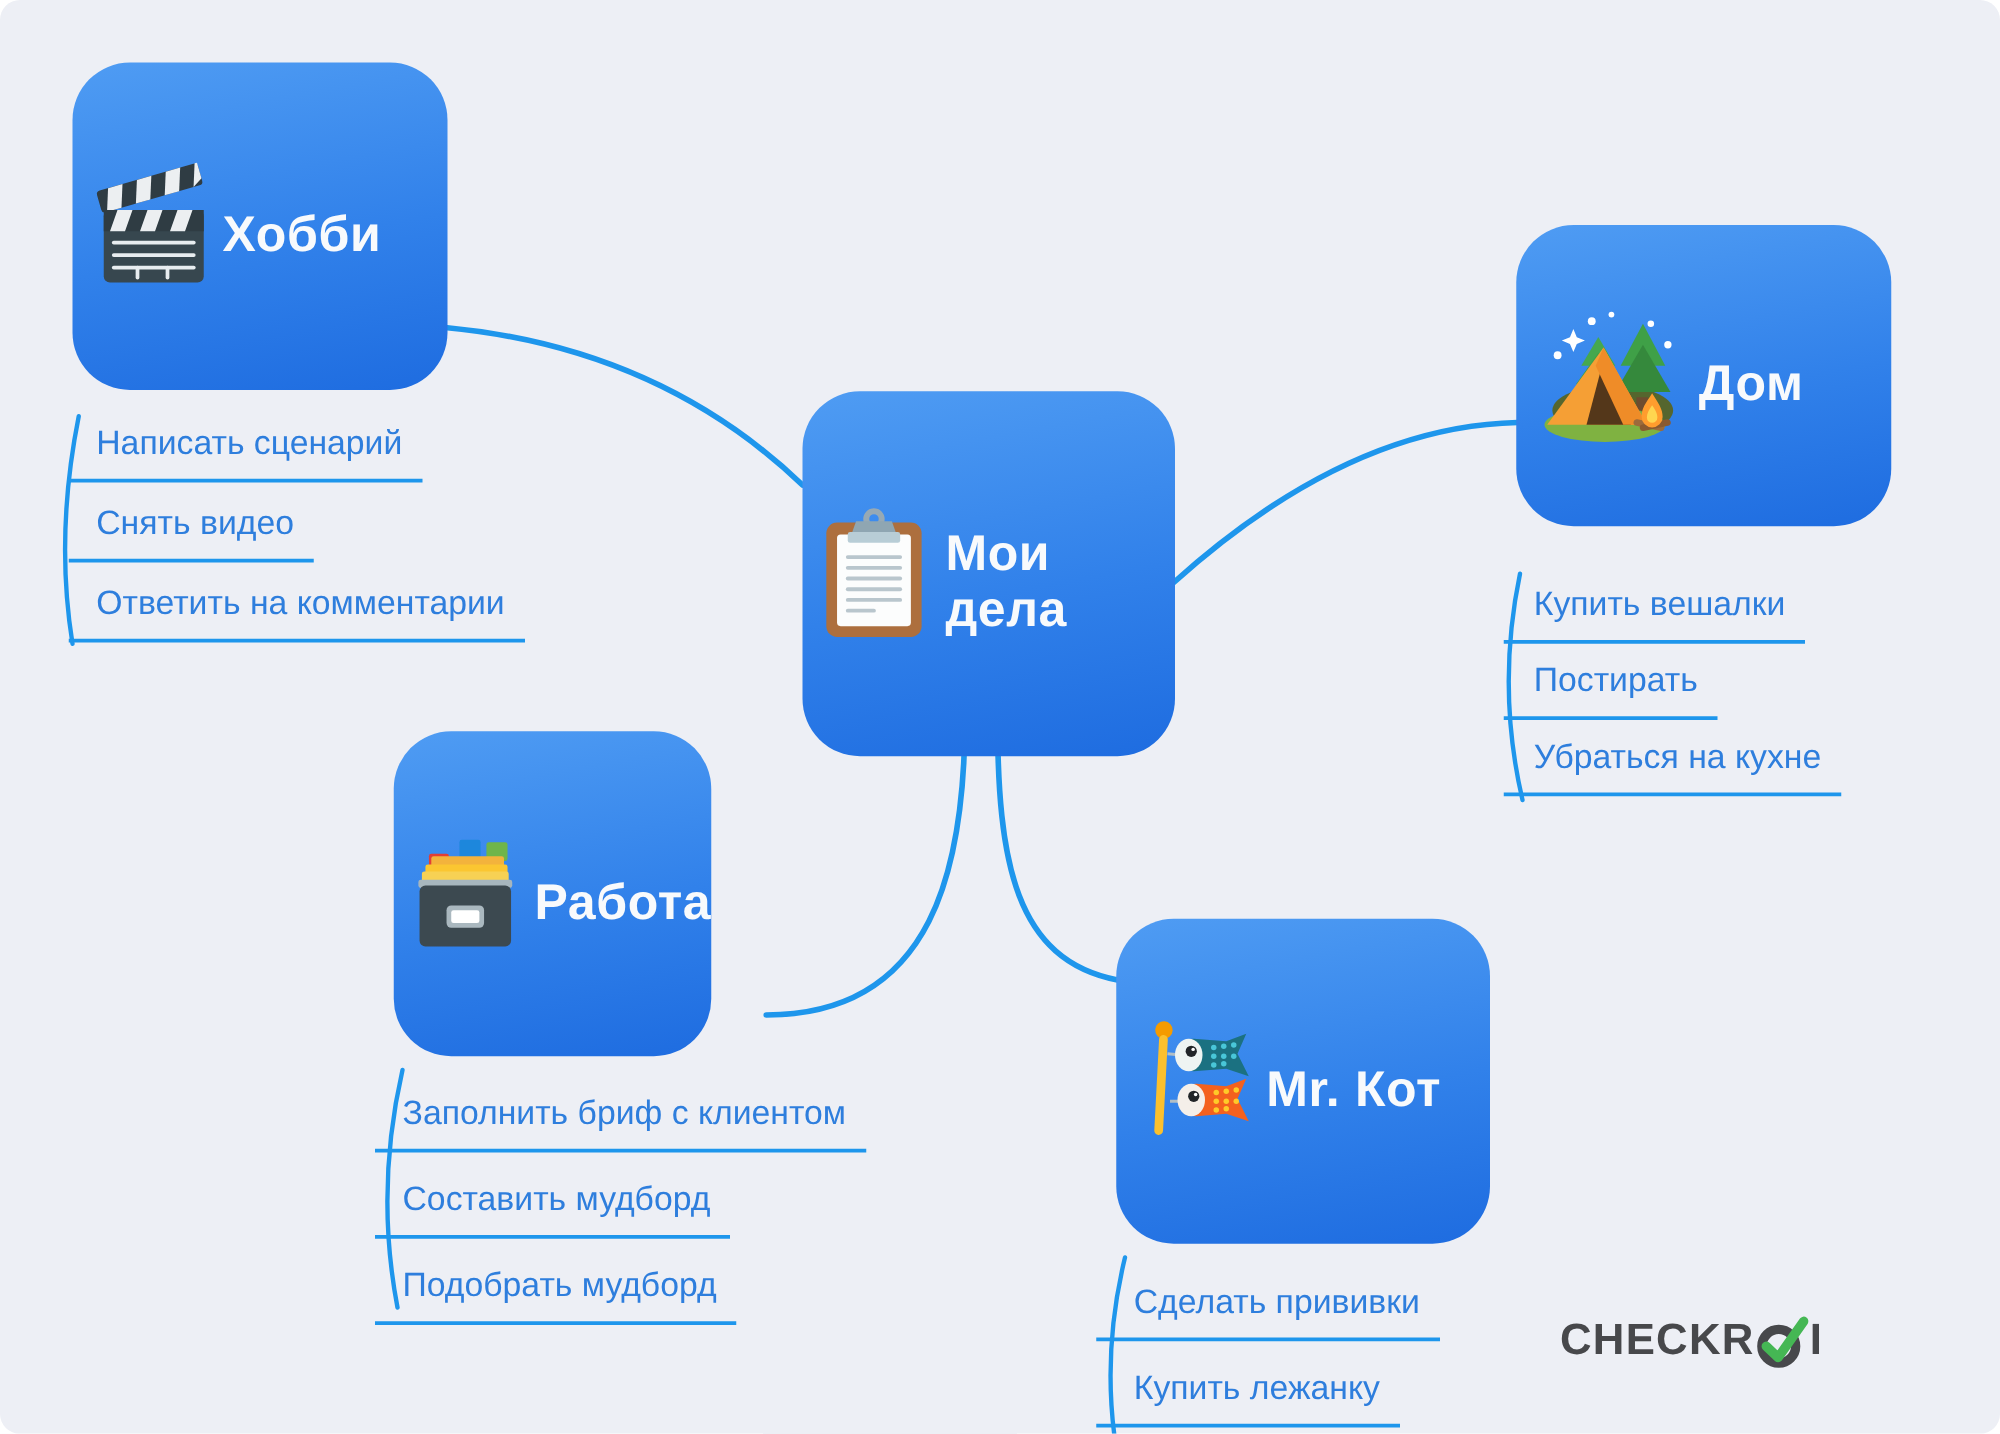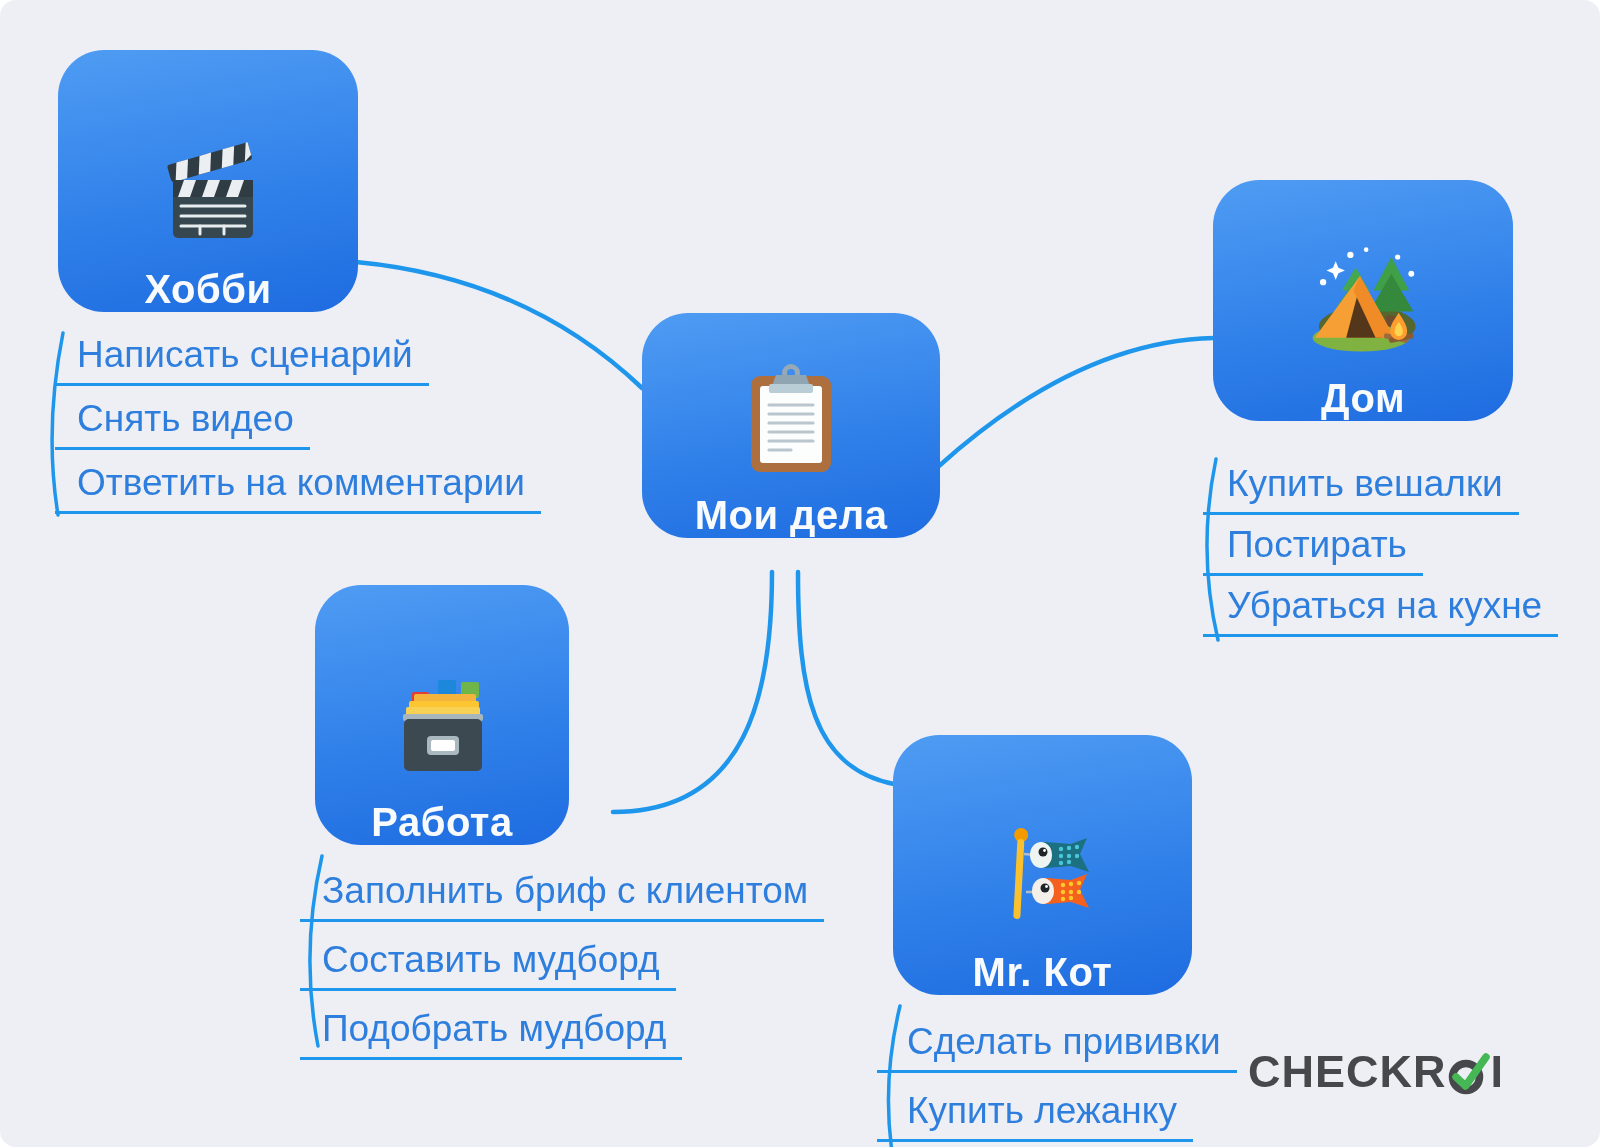--- a/index.html
+++ b/index.html
@@ -6,55 +6,55 @@
   .canvas {
     position:relative; width:1600px; height:1147px;
     background:#edeff5; border-radius:16px; overflow:hidden;
     font-family:"Liberation Sans", sans-serif;
   }
   .links { position:absolute; left:0; top:0; width:1600px; height:1147px; }
 
   .node {
     position:absolute; border-radius:46px;
     background:linear-gradient(170deg,#4f9cf3 0%,#3181ea 55%,#1e6ce0 100%);
-    display:flex; flex-direction:column; align-items:center; justify-content:flex-end;
+    display:flex; align-items:center; justify-content:flex-start;
   }
   .node .label {
     font-size:40px; font-weight:bold; color:#f8fafc;
     margin-top:14px; letter-spacing:0.5px;
   }
   .node-hobby  { left:58px;   top:50px;  width:300px; height:262px; }
-  .node-center { left:642px;  top:313px; width:298px; height:225px; }
+  .node-center { left:642px;  top:313px; width:298px; height:292px; }
   .node-home   { left:1213px; top:180px; width:300px; height:241px; }
   .node-work   { left:315px;  top:585px; width:254px; height:260px; }
   .node-cat    { left:893px;  top:735px; width:299px; height:260px; }
 
   .icon { display:block; }
   .icon-md { width:120px; height:120px; }
   .icon-wide { width:146px; height:126px; }
 
   .tasks { position:absolute; margin:0; padding:0; list-style:none; }
   .tasks li {
-    display:table; font-size:37px; line-height:35px; color:#2e7edd;
+    display:table; font-size:27px; line-height:35px; color:#2e7edd;
     padding:6px 16px 11px 22px; border-bottom:3px solid #1e96ec;
     white-space:nowrap;
   }
   .tasks-hobby { left:55px;  top:331px;  }
   .tasks-hobby li { margin-bottom:9px; }
   .tasks-home  { left:1203px; top:460px; }
   .tasks-home li { padding-left:24px; margin-bottom:6px; }
   .tasks-work  { left:300px; top:867px;  }
   .tasks-work li { margin-bottom:14px;text-align:center; }
   .tasks-cat   { left:877px; top:1018px; }
   .tasks-cat li { padding-left:30px; margin-bottom:14px; }
 
   .logo {
     position:absolute; left:1248px; top:1046px;
     display:flex; align-items:center;
-    font-size:45px; font-weight:bold; color:#47484b; letter-spacing:1px;
+    font-size:35px; font-weight:bold; color:#47484b; letter-spacing:1px;
   }
   .logo-o svg { width:42px; height:52px; display:block; margin:0 1px; }
 </style>
 </head>
 <body>
 
 <div class="canvas">
 
   <svg class="links" viewBox="0 0 1600 1147" fill="none">
     <g stroke="#1e96ec" stroke-width="4.5" stroke-linecap="round">

